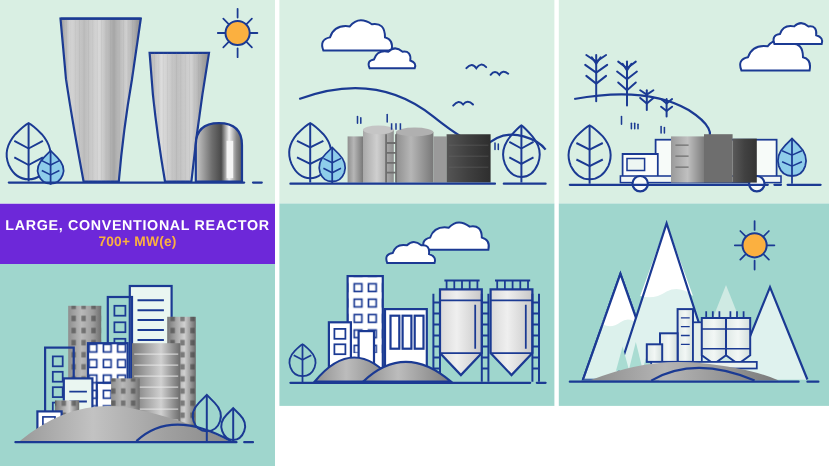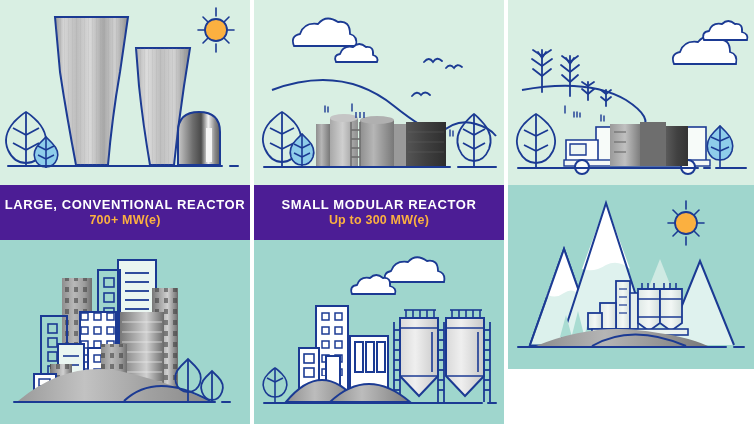--- a/index.html
+++ b/index.html
@@ -20,21 +20,21 @@
   .column { display: flex; flex-direction: column; height: 424px; }
 
   .scene-top {
     position: relative;
     height: 185px;
     background: #d9efe3;
     overflow: hidden;
   }
   .label-band {
     height: 55px;
-    background: #4c1d95;
+    background: #6d28d9;
     color: #ffffff;
     display: flex;
     flex-direction: column;
     align-items: center;
     justify-content: center;
     gap: 3px;
     overflow: hidden;
   }
   .label-title {
     font-size: 13px;
@@ -366,24 +366,20 @@
           <path d="M220 135 L209 129 M220 135 L231 129 M220 149 L209 143 M220 149 L231 143"></path>
         </g>
 
         <g stroke="#1b3a93" stroke-width="2" stroke-linecap="round">
           <line x1="10" y1="167" x2="196" y2="167"></line>
           <line x1="204" y1="167" x2="242" y2="167"></line>
         </g>
       </svg>
     </div>
 
-    <div class="label-band">
-      <div class="label-title">SMALL MODULAR REACTOR</div>
-      <div class="label-sub">Up to 300 MW(e)</div>
-    </div>
 
     <div class="scene-bottom">
       <svg class="scene" viewBox="0 0 250 184" preserveAspectRatio="none">
         <defs>
           <linearGradient id="siloTex" x1="0" y1="0" x2="1" y2="0">
             <stop offset="0%" stop-color="#d9d9d9"></stop>
             <stop offset="40%" stop-color="#efefef"></stop>
             <stop offset="100%" stop-color="#c8c8c8"></stop>
           </linearGradient>
           <linearGradient id="hillTex2" x1="0" y1="0" x2="1" y2="0">

